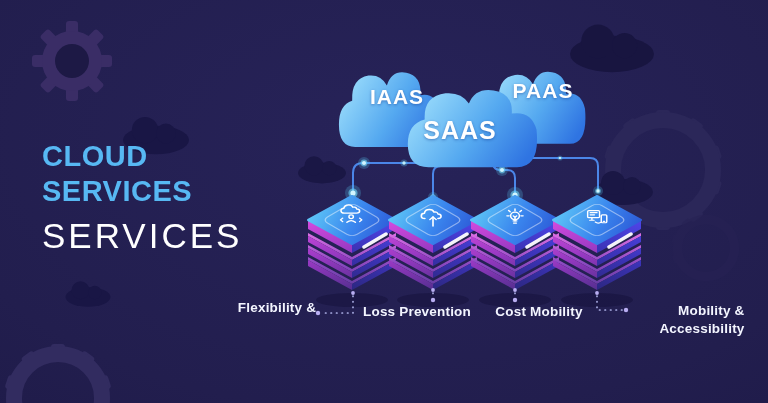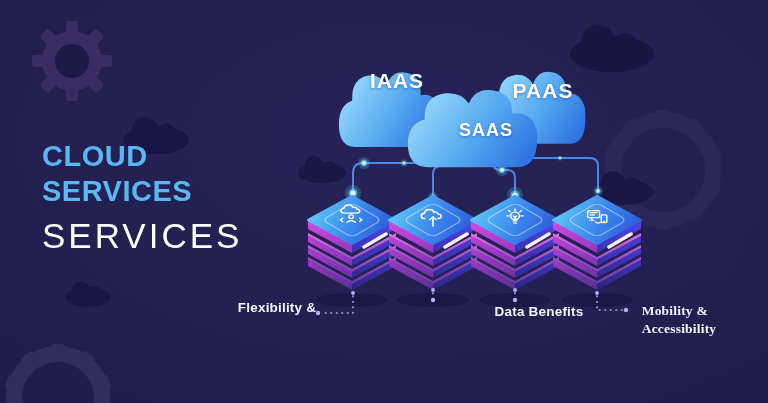--- a/index.html
+++ b/index.html
@@ -11,21 +11,21 @@
   .scene{position:absolute;left:0;top:0;width:768px;height:403px;display:block;}
   .title{position:absolute;left:42px;top:139px;}
   .title-big{font-size:29px;line-height:35px;font-weight:800;letter-spacing:.5px;color:#57b8f3;}
   .title-sub{font-size:35px;font-weight:400;letter-spacing:3px;color:#ffffff;margin-top:7px;}
   .cloud-label{
     position:absolute;transform:translate(-50%,-50%);
     color:#ffffff;font-weight:800;letter-spacing:1px;
     text-shadow:0 1px 3px rgba(15,45,130,.45);
   }
   .svc{
-    position:absolute;transform:translateX(-50%);text-align:left;
+    position:absolute;transform:translateX(-50%);text-align:right;
     color:#f3f5ff;font-size:13.5px;font-weight:700;line-height:18px;letter-spacing:.2px;
   }
 </style>
 </head>
 <body>
 
 <div class="stage">
 
   <svg class="scene" viewBox="0 0 768 403">
     <defs>
@@ -312,30 +312,31 @@
       <circle cx="626" cy="310" r="2.2"></circle>
     </g>
   </svg>
 
   <div class="title">
     <div class="title-big">CLOUD</div>
     <div class="title-big">SERVICES</div>
     <div class="title-sub">SERVICES</div>
   </div>
 
-  <div class="cloud-label" style="left:397px;top:81px;font-size:21px;">IAAS</div>
-  <div class="cloud-label" style="left:486px;top:130px;font-size:18px;">SAAS</div>
+  <div class="cloud-label" style="left:397px;top:97px;font-size:21px;">IAAS</div>
+  <div class="cloud-label" style="left:460px;top:130px;font-size:25px;">SAAS</div>
   <div class="cloud-label" style="left:543px;top:91px;font-size:21px;">PAAS</div>
 
   <div class="svc" style="left:277px;top:299px;">
     <div>Flexibility &amp;</div>
   </div>
   <div class="svc" style="left:417px;top:303px;">
+    <div>Loss Prevention</div>
   </div>
   <div class="svc" style="left:539px;top:303px;">
-    <div>Data Benefits</div>
-  </div>
-  <div class="svc" style="left:679px;top:302px;font-family:Liberation Serif, serif;">
+    <div>Cost Mobility</div>
+  </div>
+  <div class="svc" style="left:702px;top:302px;">
     <div>Mobility &amp;</div>
     <div>Accessibility</div>
   </div>
 
 </div>
 
 </body></html>

